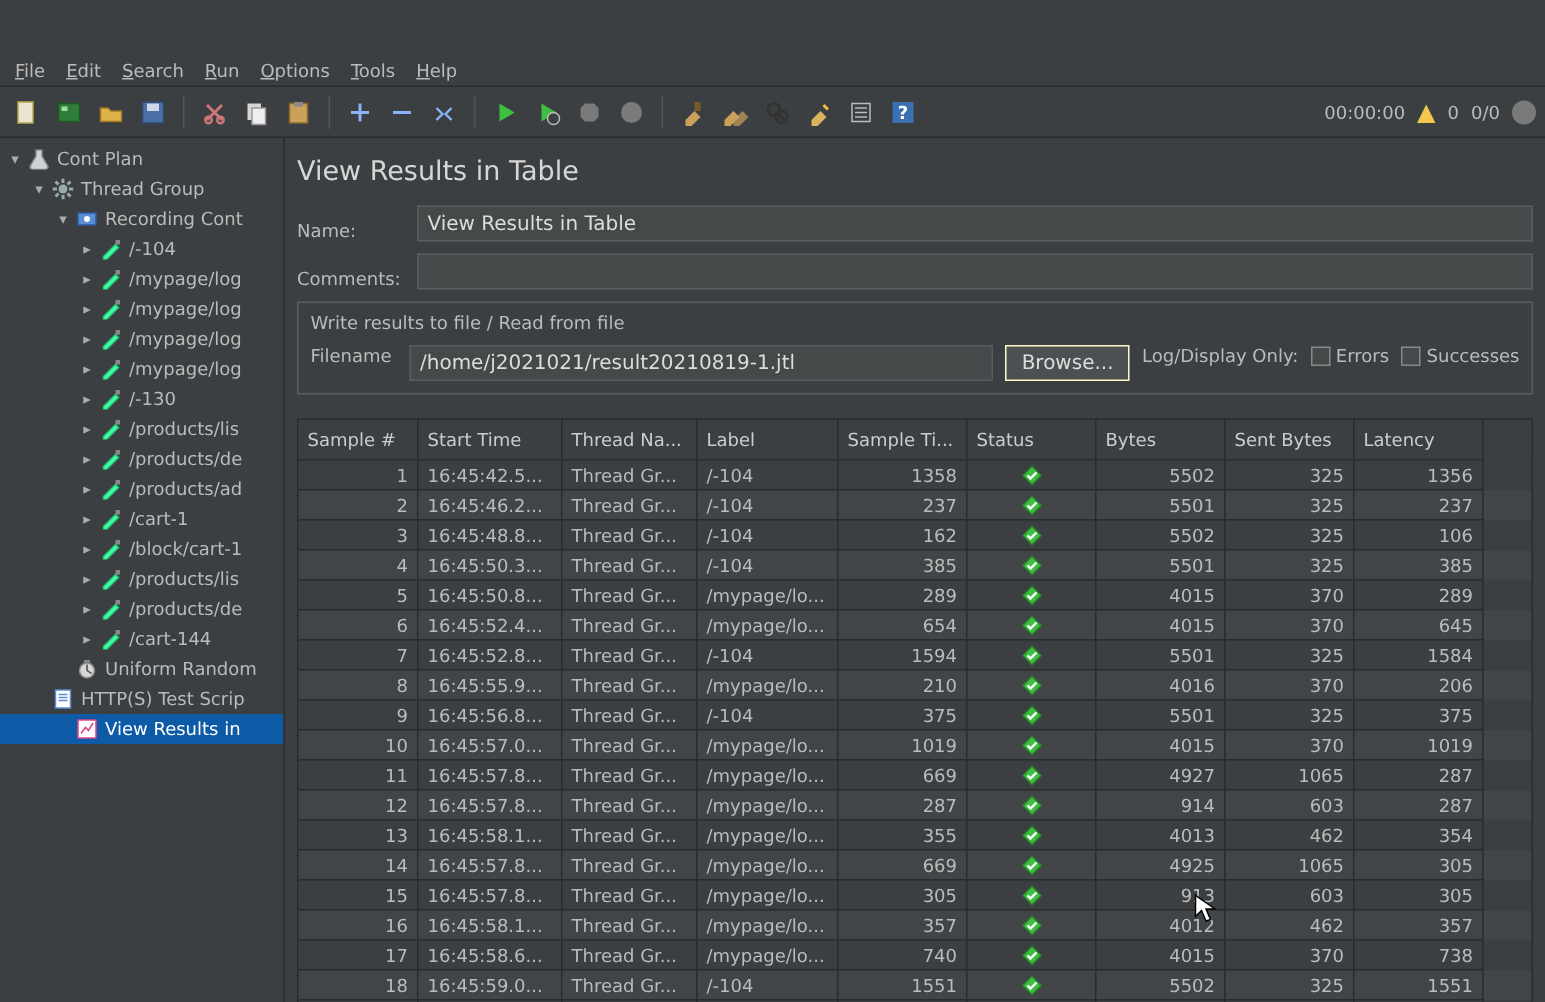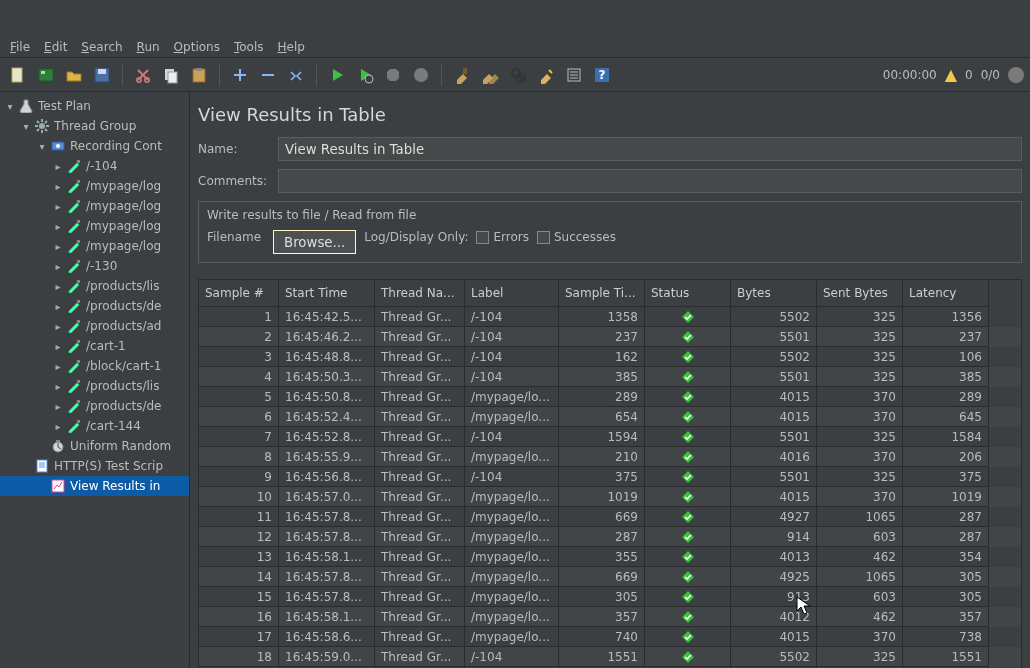--- a/index.html
+++ b/index.html
@@ -20,21 +20,21 @@
   .main { display: flex; height: calc(668px - 22px - 34px); }
   .tree { width: 190px; background: #3c3f41; border-right: 1px solid #2b2b2b; overflow: hidden; padding-top: 4px; }
   .tree-row { display: flex; align-items: center; height: 20px; white-space: nowrap; overflow: hidden; }
   .tree-row .twisty { width: 12px; text-align: center; color: #aaa; font-size: 10px; }
   .tree-row .ticon { width: 16px; height: 16px; margin: 0 2px; display: flex; align-items: center; justify-content: center; }
   .tree-row .tlabel { padding-left: 2px; overflow: hidden; text-overflow: clip; }
   .tree-row.selected { background: #0d5aa7; color: #ffffff; }
   
   .panel { flex: 1; display: flex; flex-direction: column; overflow: hidden; }
   .panel-title { font-size: 18px; font-weight: normal; color: #d6d6d6; padding: 12px 8px 8px 8px; }
-  .form-row { display: flex; align-items: center; padding: 4px 8px; gap: 8px; }
+  .form-row { display: flex; align-items: flex-end; padding: 4px 8px; gap: 8px; }
   .form-row label { width: 72px; color: #bbb; }
   .form-row input[type=text] { flex: 1; background: #45494a; border: 1px solid #5a5d5e; color: #ddd; padding: 3px 6px; height: 24px; }
   .filebox { border: 1px solid #5a5d5e; margin: 4px 8px 0 8px; padding: 6px 8px 8px 8px; display: flex; flex-direction: column; gap: 6px; }
   .filebox .legend { color: #bbb; font-size: 12px; margin-bottom: 2px; }
   .filebox-row { display: flex; align-items: flex-start; gap: 8px; }
   .filebox-row label { width: 58px; }
   .filebox-row input[type=text] { flex: 1; background: #45494a; border: 1px solid #5a5d5e; color: #ddd; padding: 3px 6px; height: 24px; }
   .btn { background: #4c5052; border: 1px solid #fef9c3; color: #ddd; padding: 4px 10px; height: 24px; cursor: default; }
   .chk { display: inline-flex; align-items: center; gap: 4px; color: #bbb; }
   .chk .box { width: 13px; height: 13px; border: 1px solid #888; background: #45494a; }
@@ -198,21 +198,21 @@
 
 <div class="main">
   <div class="tree" id="tree">
       <div class="tree-row" style="padding-left: 4px;">
         <span class="twisty">▾</span>
         <span class="ticon">
           <svg width="14" height="14">
             <path d="M5 1h4v4l4 7a2 2 0 0 1-2 2H3a2 2 0 0 1-2-2l4-7z" fill="#cfd3d6" stroke="#888"></path>
           </svg>
         </span>
-        <span class="tlabel">Test Plan</span>
+        <span class="tlabel">Cont Plan</span>
       </div>
       <div class="tree-row" style="padding-left: 20px;">
         <span class="twisty">▾</span>
         <span class="ticon">
           <svg width="14" height="14">
             <circle cx="7" cy="7" r="3" fill="#9aa"></circle>
             <g stroke="#9aa" stroke-width="2">
               <path d="M7 0v3M7 11v3M0 7h3M11 7h3M2 2l2 2M10 10l2 2M12 2l-2 2M4 10l-2 2"></path>
             </g>
           </svg>
@@ -408,20 +408,21 @@
       <input type="text" value="View Results in Table" style="">
     </div>
     <div class="form-row">
       <label>Comments:</label>
       <input type="text" value="" style="">
     </div>
     <div class="filebox">
       <div class="legend">Write results to file / Read from file</div>
       <div class="filebox-row">
         <label>Filename</label>
+        <input type="text" value="/home/j2021021/result20210819-1.jtl" style="">
         <button class="btn">Browse...</button>
         <span>Log/Display Only:</span>
         <span class="chk">
             <span class="box"></span>
             <span>Errors</span>
           </span>
         <span class="chk">
             <span class="box"></span>
             <span>Successes</span>
           </span>

